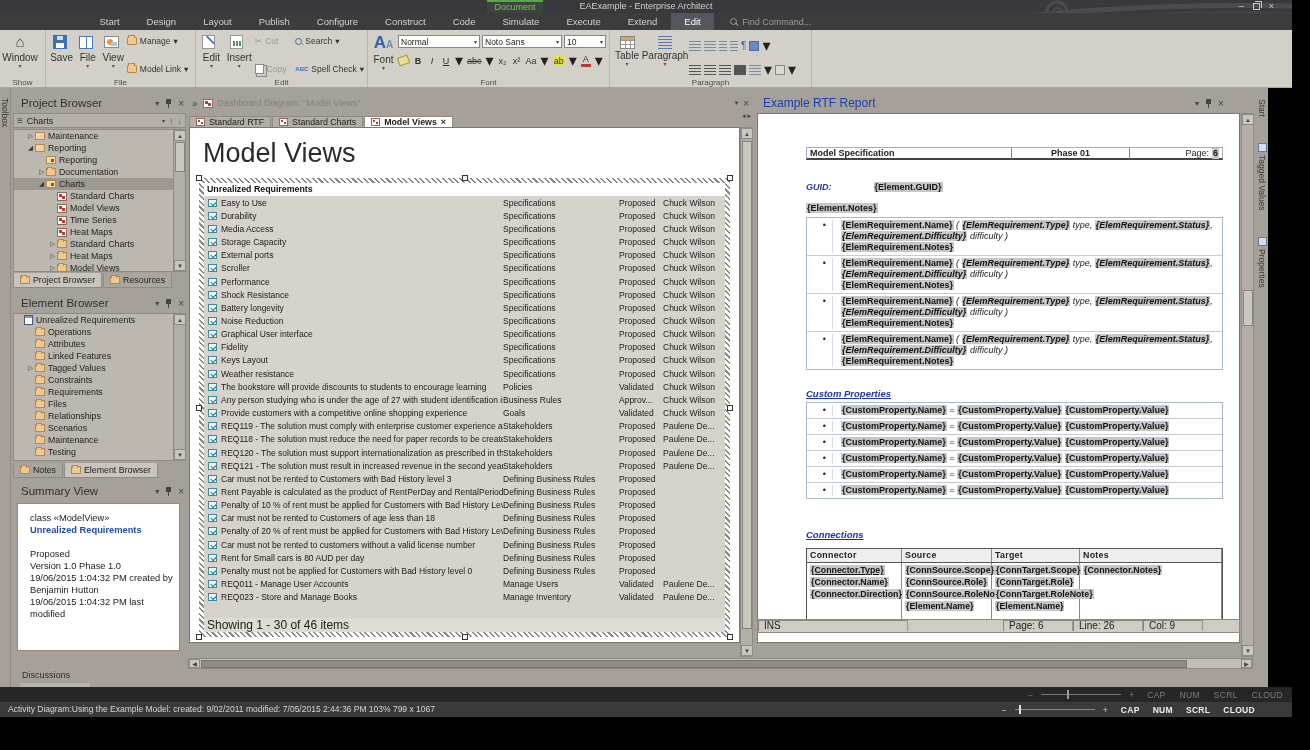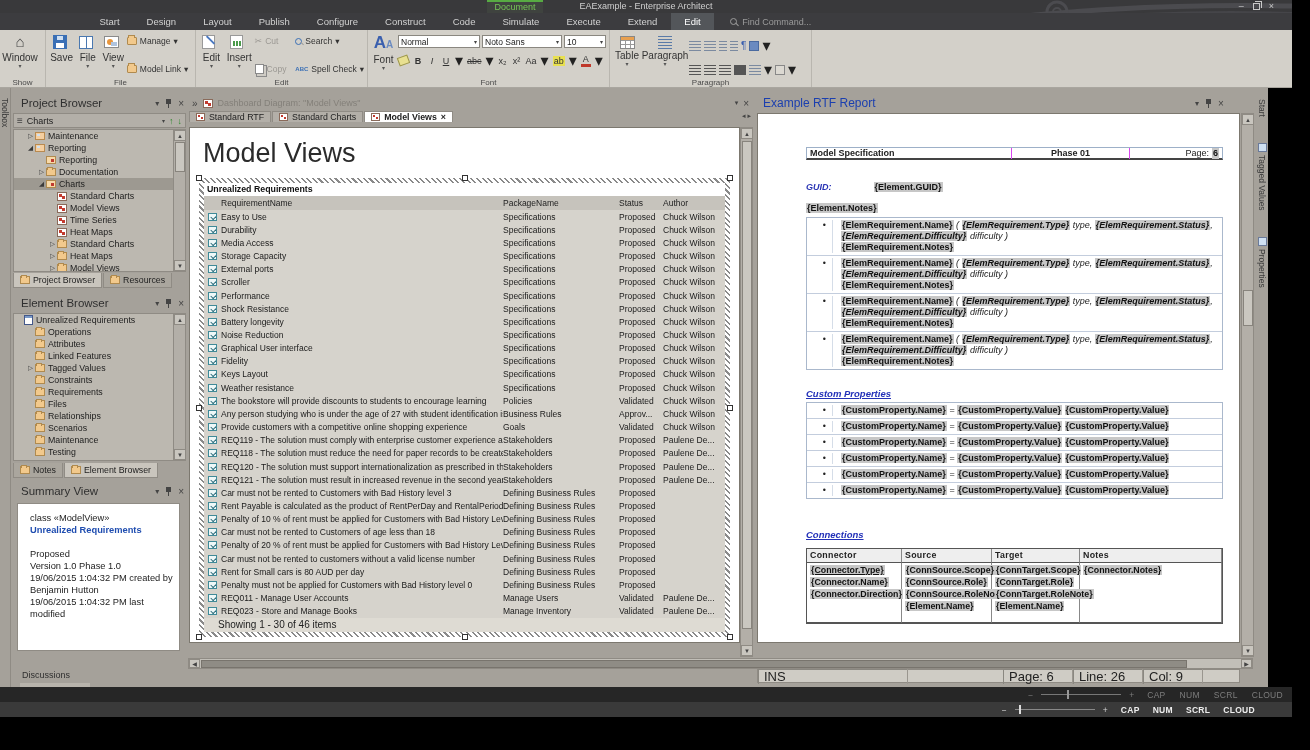--- a/index.html
+++ b/index.html
@@ -98,39 +98,39 @@
 .sbtn{position:absolute;left:0;width:12px;height:11px;background:#c9c6bf;border:1px solid #8f8b84;font-size:6px;color:#444;text-align:center;line-height:10px}
 .sthumb{position:absolute;left:1px;width:10px;background:#cac7c0;border:1px solid #88847d}
 .ptabs{position:absolute;left:2px;right:2px;height:15px;display:flex;gap:1px}
 .ptab{display:flex;align-items:center;gap:3px;font-size:8.8px;color:#222;padding:0 6px;border:1px solid #8f8b84;border-top:none;background:#aaa69e}
 .ptab.active{background:#c9c5bd}
 
 #sv-card{position:absolute;left:6px;right:8px;top:20px;bottom:12px;background:#fff;border:1px solid #8f8b84;padding:8px 0 0 12px;font-size:9.3px;line-height:12px;color:#222}
 #sv-name{color:#1f4db0;font-weight:bold}
 
 #center-caption{position:absolute;left:188px;top:95px;width:565px;height:16px;font-size:9px;color:#84807a;display:flex;align-items:center;gap:5px;padding:0 4px}
-#center-tabs{position:absolute;left:188px;top:111px;width:565px;height:16px;display:flex;align-items:flex-start;gap:1px;padding-left:1px}
+#center-tabs{position:absolute;left:188px;top:111px;width:565px;height:16px;display:flex;align-items:flex-end;gap:1px;padding-left:1px}
 .dtab{display:flex;align-items:center;gap:4px;font-size:8.8px;color:#222;padding:0 6px;background:#b3afa8;border:1px solid #8f8b84;border-bottom:none}
 .dtab.active{background:#fff;font-weight:bold}
 .dtab .ticon{width:9px;height:8px;background:#fff;border:1px solid #8a6a5a;position:relative;flex:none}
 .dtab .ticon::before{content:"";position:absolute;left:1px;top:1px;width:2px;height:2px;background:#c33b2f}
 .dtab .ticon::after{content:"";position:absolute;right:1px;bottom:1px;width:2px;height:2px;background:#c33b2f}
 #center-doc{position:absolute;left:189px;top:127px;width:551px;height:516px;background:#fff;border:1px solid #7c786f;overflow:hidden}
 #mv-title{font-size:27px;color:#2b2b2b;margin:10px 0 0 13px;font-weight:400}
 #hatchbox{position:absolute;left:9px;top:50px;width:531px;height:459px;background:repeating-linear-gradient(45deg,#8a8a8a 0 1.5px,#fff 1.5px 4px)}
 #hatch-inner{position:absolute;left:5px;top:5px;right:5px;bottom:5px;background:#fff;display:flex;flex-direction:column;overflow:hidden}
 .handle{position:absolute;width:6px;height:6px;background:#fff;border:1px solid #333}
 #view-titlerow{height:13px;font-size:8.8px;font-weight:bold;color:#111;padding-left:3px;line-height:13px;background:#fff;flex:none}
 #view-header{height:14px;background:#c6c3bc;display:grid;grid-template-columns:17px 1fr 116px 44px 62px;align-items:center;font-size:8.5px;color:#222;flex:none}
 #mv-rows{flex:1;display:flex;flex-direction:column;overflow:hidden;background:#d6d3cc}
 .vrow{display:grid;grid-template-columns:17px 1fr 116px 44px 62px;align-items:center;height:13.16px;flex:none;font-size:8.5px;color:#1a1a1a}
 .vrow span{white-space:nowrap;overflow:hidden}
 .reqbox{width:9px;height:8px;background:#eef8f8;border:1px solid #3f8a98;margin-left:4px;position:relative}
 .reqbox::after{content:"";position:absolute;left:2px;top:1px;width:4px;height:3px;border-left:1px solid #2a6a7a;border-bottom:1px solid #2a6a7a;transform:rotate(-45deg)}
-#view-footer{height:14px;background:#dedbd3;font-size:10px;color:#222;padding-left:14px;line-height:14px;flex:none}
+#view-footer{height:14px;background:#dedbd3;font-size:12px;color:#222;padding-left:3px;line-height:14px;flex:none}
 
 #rtf-title{position:absolute;left:755px;top:95px;width:498px;height:17px;font-size:12px;color:#1b3faf;padding-left:8px;line-height:17px}
 #rtf-doc{position:absolute;left:757px;top:113px;width:483px;height:530px;background:#fff;border:1px solid #7c786f;overflow:hidden;font-size:9px;line-height:11px}
 .hl{background:#c7c7c7;font-weight:600;color:#111;padding:0 1px}
 .it{font-style:italic}
 .b{font-weight:bold}
 .u{text-decoration:underline}
 .rtf-heading{color:#2230b8;font-weight:bold;font-style:italic;text-decoration:underline;font-size:9.5px}
 #rtf-headertable{display:grid;grid-template-columns:205px 118px 1fr;border:1px solid #9db0c8;border-bottom:2px solid #444;margin:33px 16px 0 48px;height:13px;font-size:9px;align-items:center}
 #rtf-headertable .cell{border-right:1px solid #d946ef;height:100%;display:flex;align-items:center;padding:0 3px}
@@ -142,21 +142,21 @@
 .bullet-row:first-child{border-top:none}
 .bullet-cell{text-align:right;padding-right:6px;border-right:1px solid #d5dde8}
 .bullet-text{padding-left:8px}
 #resp-heading{margin:24px 0 0 48px}
 #cp-heading{margin:18px 0 0 48px}
 #conn-heading{margin:30px 0 8px 48px}
 #conn-table{margin:2px 16px 0 48px;border:1px solid #555;display:grid;grid-template-columns:95px 90px 88px 1fr;font-size:8.8px}
 .conn-h{font-weight:bold;border-bottom:1px solid #555;border-right:1px solid #888;background:#eee;padding:1px 3px;letter-spacing:.3px}
 .conn-c{border-right:1px solid #888;border-bottom:1px solid #555;padding:2px 3px;min-height:60px}
 .conn-c div{margin-bottom:1px}
-#rtf-statusbar{position:absolute;left:757px;top:669px;width:483px;height:14px;background:#cfccc5;border:1px solid #8f8b84;font-size:13px;display:flex;align-items:center}
+#rtf-statusbar{position:absolute;left:757px;top:619px;width:483px;height:14px;background:#cfccc5;border:1px solid #8f8b84;font-size:10px;display:flex;align-items:flex-start}
 .ins-cell{border-right:1px solid #9a968f;display:flex;align-items:center;padding:0 6px;box-shadow:inset 1px 1px 0 #8a8780}
 
 #right-scroll{position:absolute;left:1241px;top:113px;width:13px;height:544px;background:#b3afa8;border:1px solid #8f8b84}
 #side-tabs{position:absolute;left:1256px;top:95px;width:12px;height:560px;display:flex;flex-direction:column;gap:26px;padding-top:4px;align-items:center}
 .side-tab{display:flex;flex-direction:column;align-items:center;gap:3px}
 .side-ico{width:9px;height:9px;background:#cfe0f2;border:1px solid #6a7a9a}
 
 #center-vscroll{position:absolute;left:740px;top:127px;width:13px;height:530px;background:#b3afa8;border:1px solid #8f8b84}
 #h-scroll{position:absolute;left:188px;top:658px;width:1065px;height:11px;background:#c2bfb8;border:1px solid #8f8b84}
 #h-thumb{position:absolute;left:12px;top:1px;width:986px;height:8px;background:#8f8c85;border:1px solid #78746d}
@@ -615,27 +615,20 @@
 <div class="abs" style="left:742px;top:112px;width:12px;height:14px;display:flex;gap:2px;font-size:7px;color:#444">
     <span>◂</span>
     <span>▸</span>
   </div>
 
 <div id="center-doc">
   <div id="mv-title">Model Views</div>
   <div id="hatchbox">
     <div id="hatch-inner">
       <div id="view-titlerow">Unrealized Requirements</div>
-      <div id="view-header">
-        <span></span>
-        <span>RequirementName</span>
-        <span>PackageName</span>
-        <span>Status</span>
-        <span>Author</span>
-      </div>
       <div id="mv-rows">
           <div class="vrow">
             <span class="reqbox"></span>
             <span>Easy to Use</span>
             <span>Specifications</span>
             <span>Proposed</span>
             <span>Chuck Wilson</span>
           </div>
           <div class="vrow">
             <span class="reqbox"></span>
@@ -1007,20 +1000,21 @@
         </span>+</span>
     <span id="dim-inds" style="display:flex;gap:14px">
         <span class="indicator">CAP</span>
         <span class="indicator">NUM</span>
         <span class="indicator">SCRL</span>
         <span class="indicator">CLOUD</span>
       </span>
   </div>
 </div>
 <div id="statusbar-main">
+  <span id="sb-text">Activity Diagram:Using the Example Model:   created: 9/02/2011  modified: 7/05/2015 2:44:36 PM   103%   799 x 1067</span>
   <div class="sb-right" style="right:37px">
     <span class="zoomctl">−<span class="zline" style="background:#888">
           <span class="zthumb" style="left:4px"></span>
         </span>+</span>
     <span id="main-inds" style="display:flex;gap:13px;color:#eee;font-weight:bold">
         <span class="indicator">CAP</span>
         <span class="indicator">NUM</span>
         <span class="indicator">SCRL</span>
         <span class="indicator">CLOUD</span>
       </span>

